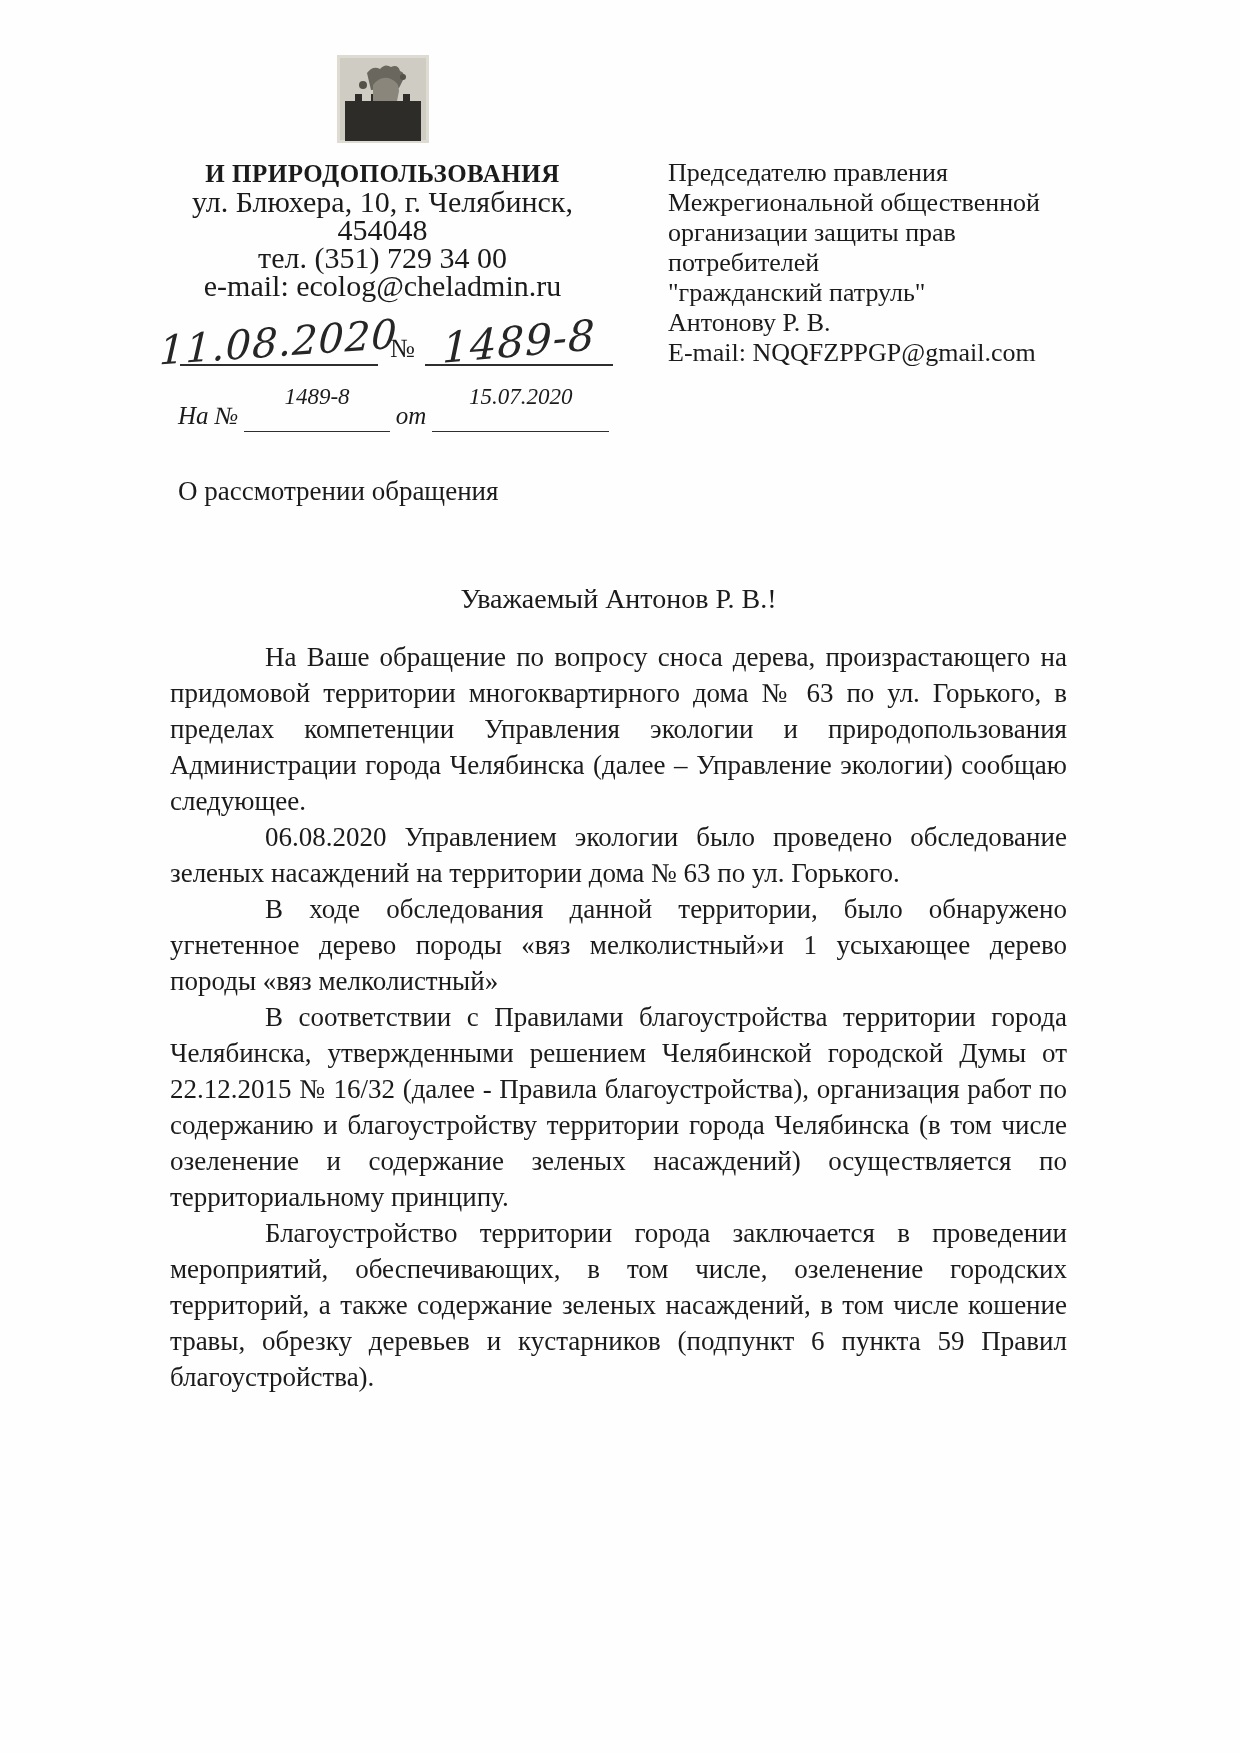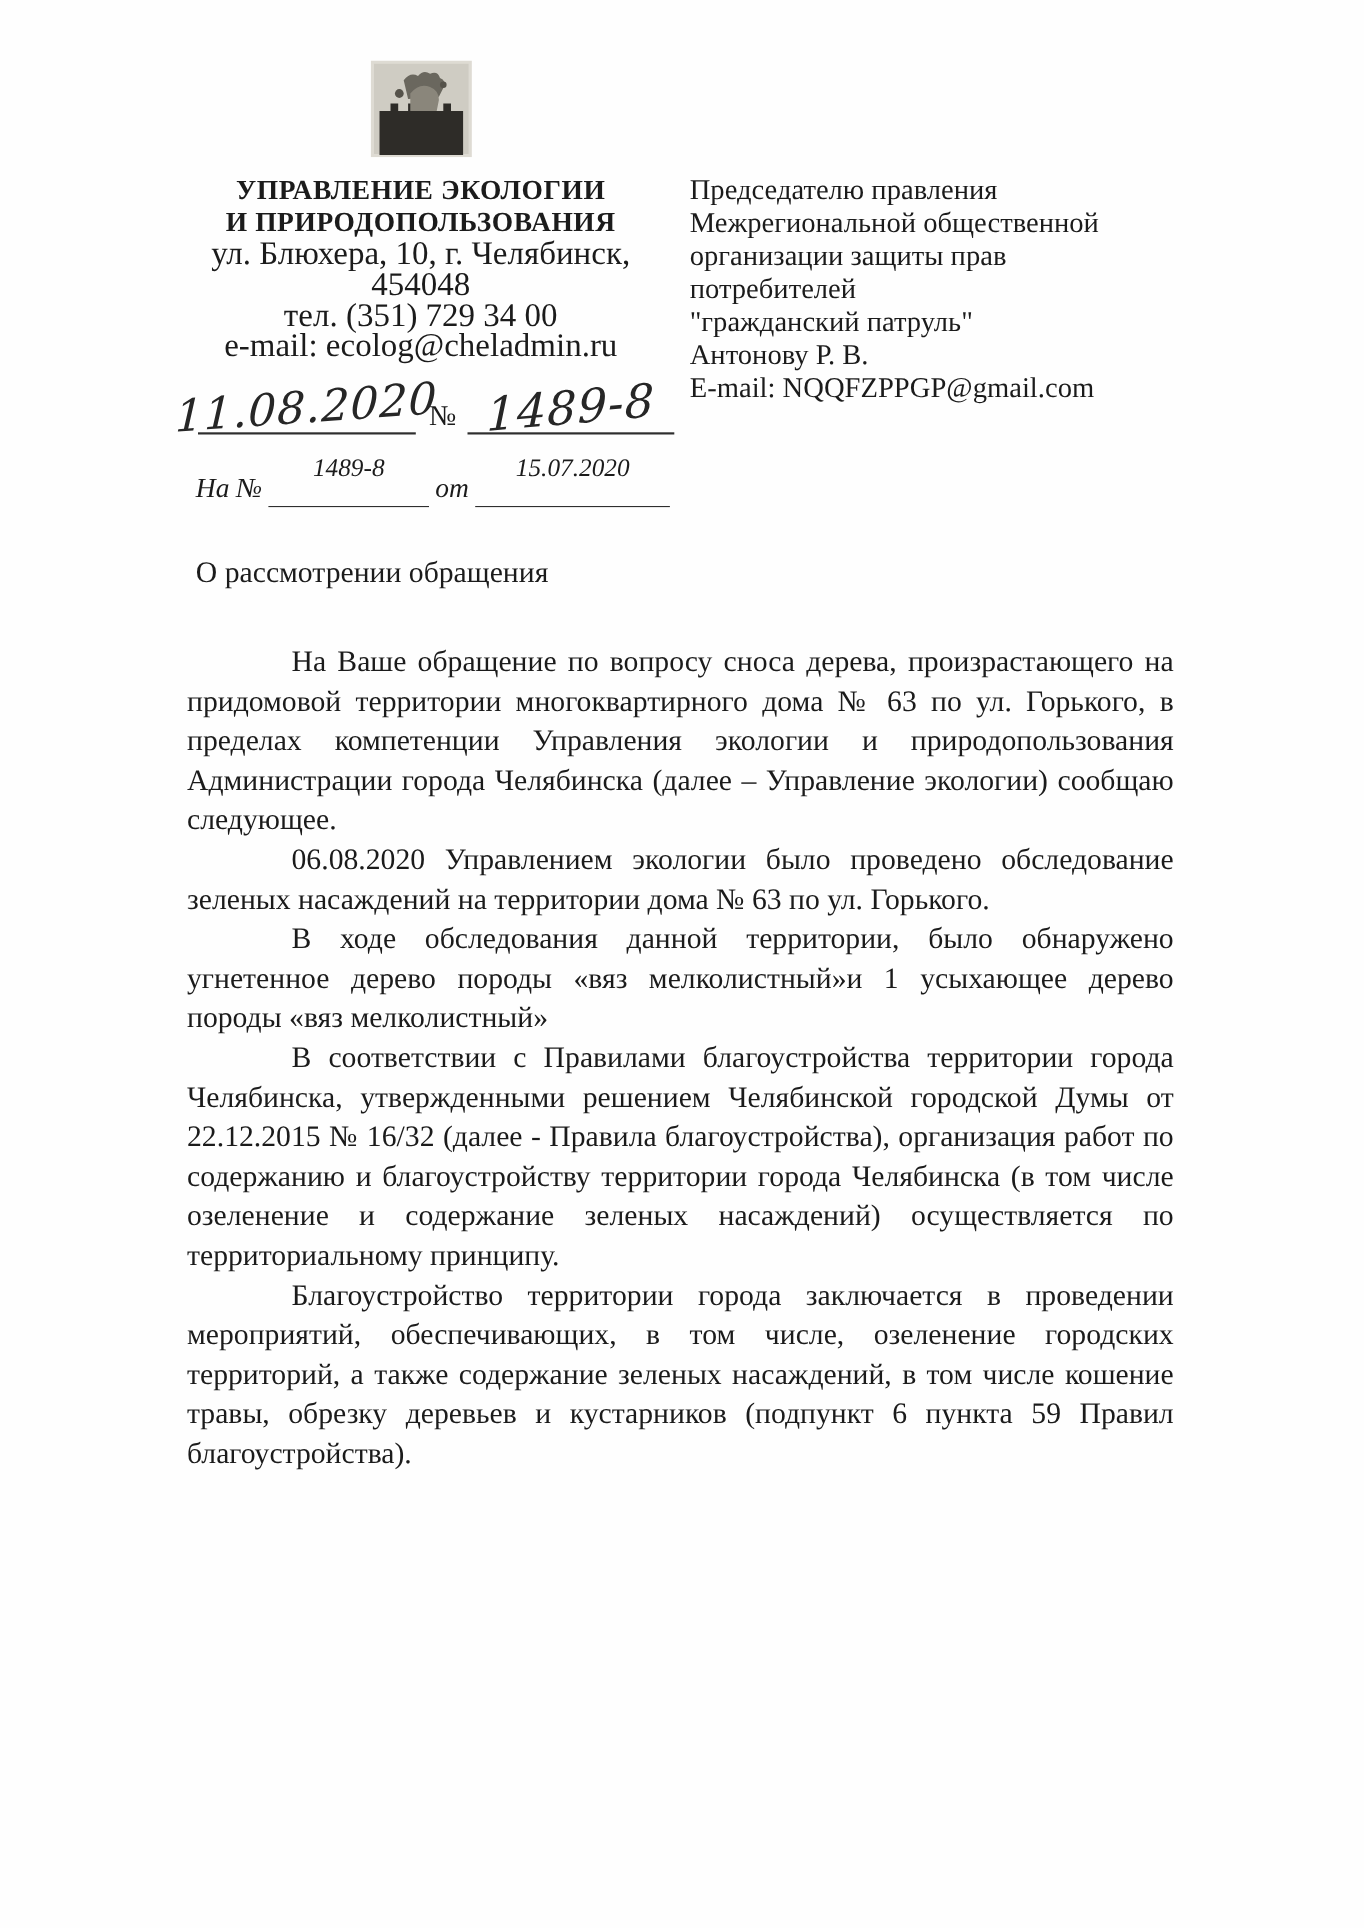--- a/index.html
+++ b/index.html
@@ -89,21 +89,21 @@
 
   .subject {
     margin: 44px 0 0 28px;
     text-align: left;
     font-size: 27px;
   }
 
   
   .recipient-block {
     position: absolute;
-    left: 627px;
+    left: 668px;
     top: 158px;
     width: 400px;
     text-align: left;
     font-size: 26px;
     line-height: 30px;
   }
 
   
   .letter-body {
     position: absolute;
@@ -134,21 +134,20 @@
     <svg class="emblem" viewBox="0 0 92 88" xmlns="http://www.w3.org/2000/svg" aria-hidden="true">
       <rect x="0" y="0" width="92" height="88" fill="#dedbd3"></rect>
       <rect x="3" y="3" width="86" height="82" fill="#cfccc3"></rect>
       <path d="M30 18 q6 -8 13 -4 q5 -6 11 -2 q7 -3 9 4 q6 2 3 9 l-4 8 -28 2 z" fill="#6a675e"></path>
       <path d="M8 46 h10 v-7 h7 v7 h9 v-7 h7 v7 h9 v-7 h7 v7 h9 v-7 h7 v7 h11 v40 H8 z" fill="#2e2c28"></path>
       <path d="M36 30 q8 -10 18 -6 q8 3 8 12 l-2 10 h-24 z" fill="#8a867b"></path>
       <circle cx="26" cy="30" r="4" fill="#55524a"></circle>
       <circle cx="66" cy="22" r="3" fill="#55524a"></circle>
     </svg>
 
-    <div class="org-bold">УПРАВЛЕНИЕ ЭКОЛОГИИ</div>
     <div class="org-bold">И ПРИРОДОПОЛЬЗОВАНИЯ</div>
     <div class="org-small">ул. Блюхера, 10, г. Челябинск, 454048</div>
     <div class="org-small">тел. (351) 729 34 00</div>
     <div class="org-small">e-mail: ecolog@cheladmin.ru</div>
 
     <div class="hand-row">
       <span class="hand-blank date-blank">
         <span class="handwriting hw-date">11.08.2020</span>
       </span>
       <span class="num-label">№</span>
@@ -175,20 +174,21 @@
     <div>Председателю правления</div>
     <div>Межрегиональной общественной</div>
     <div>организации защиты прав</div>
     <div>потребителей</div>
     <div>"гражданский патруль"</div>
     <div>Антонову Р. В.</div>
     <div>E-mail: NQQFZPPGP@gmail.com</div>
   </div>
 
   <div class="letter-body">
+    <div class="salutation">Уважаемый Антонов Р. В.!</div>
     <p>На Ваше обращение по вопросу сноса дерева, произрастающего на придомовой территории многоквартирного дома № 63 по ул. Горького, в пределах компетенции Управления экологии и природопользования Администрации города Челябинска (далее – Управление экологии) сообщаю следующее.</p>
     <p>06.08.2020 Управлением экологии было проведено обследование зеленых насаждений на территории дома № 63 по ул. Горького.</p>
     <p>В ходе обследования данной территории, было обнаружено угнетенное дерево породы «вяз мелколистный»и 1 усыхающее дерево породы «вяз мелколистный»</p>
     <p>В соответствии с Правилами благоустройства территории города Челябинска, утвержденными решением Челябинской городской Думы от 22.12.2015 № 16/32 (далее - Правила благоустройства), организация работ по содержанию и благоустройству территории города Челябинска (в том числе озеленение и содержание зеленых насаждений) осуществляется по территориальному принципу.</p>
     <p>Благоустройство территории города заключается в проведении мероприятий, обеспечивающих, в том числе, озеленение городских территорий, а также содержание зеленых насаждений, в том числе кошение травы, обрезку деревьев и кустарников (подпункт 6 пункта 59 Правил благоустройства).</p>
   </div>
 
 </div>
 
 </body></html>

